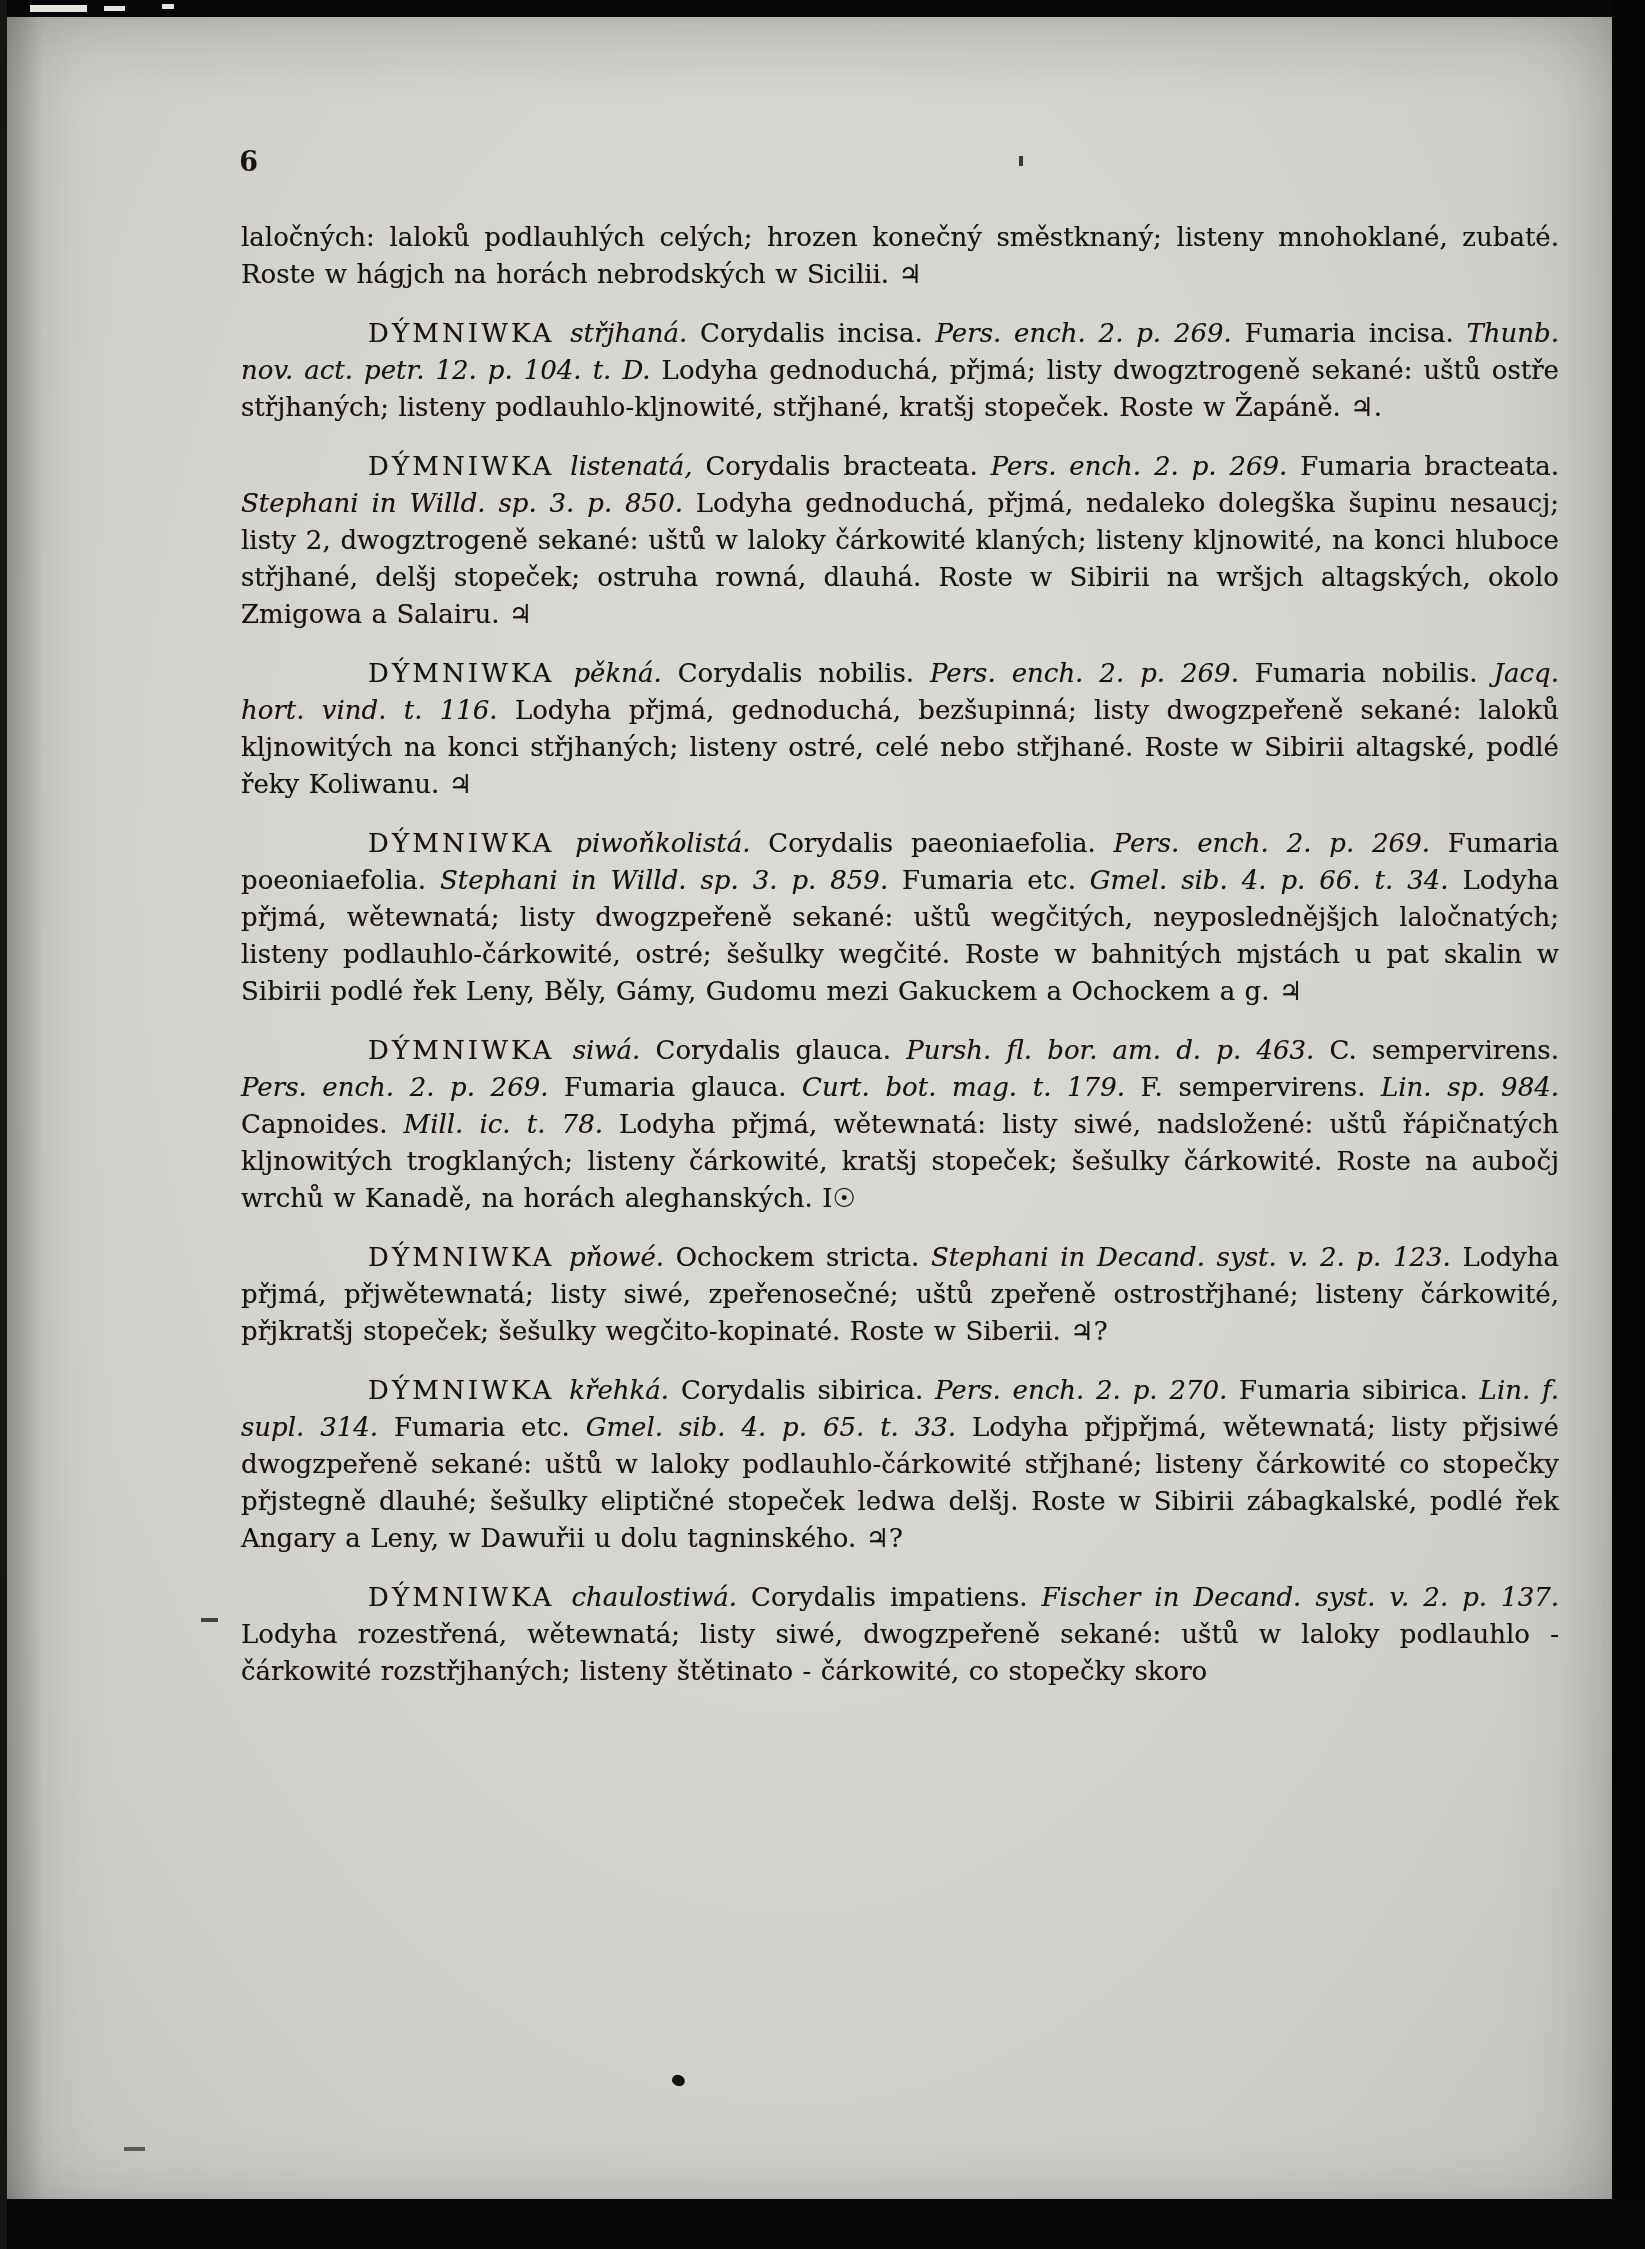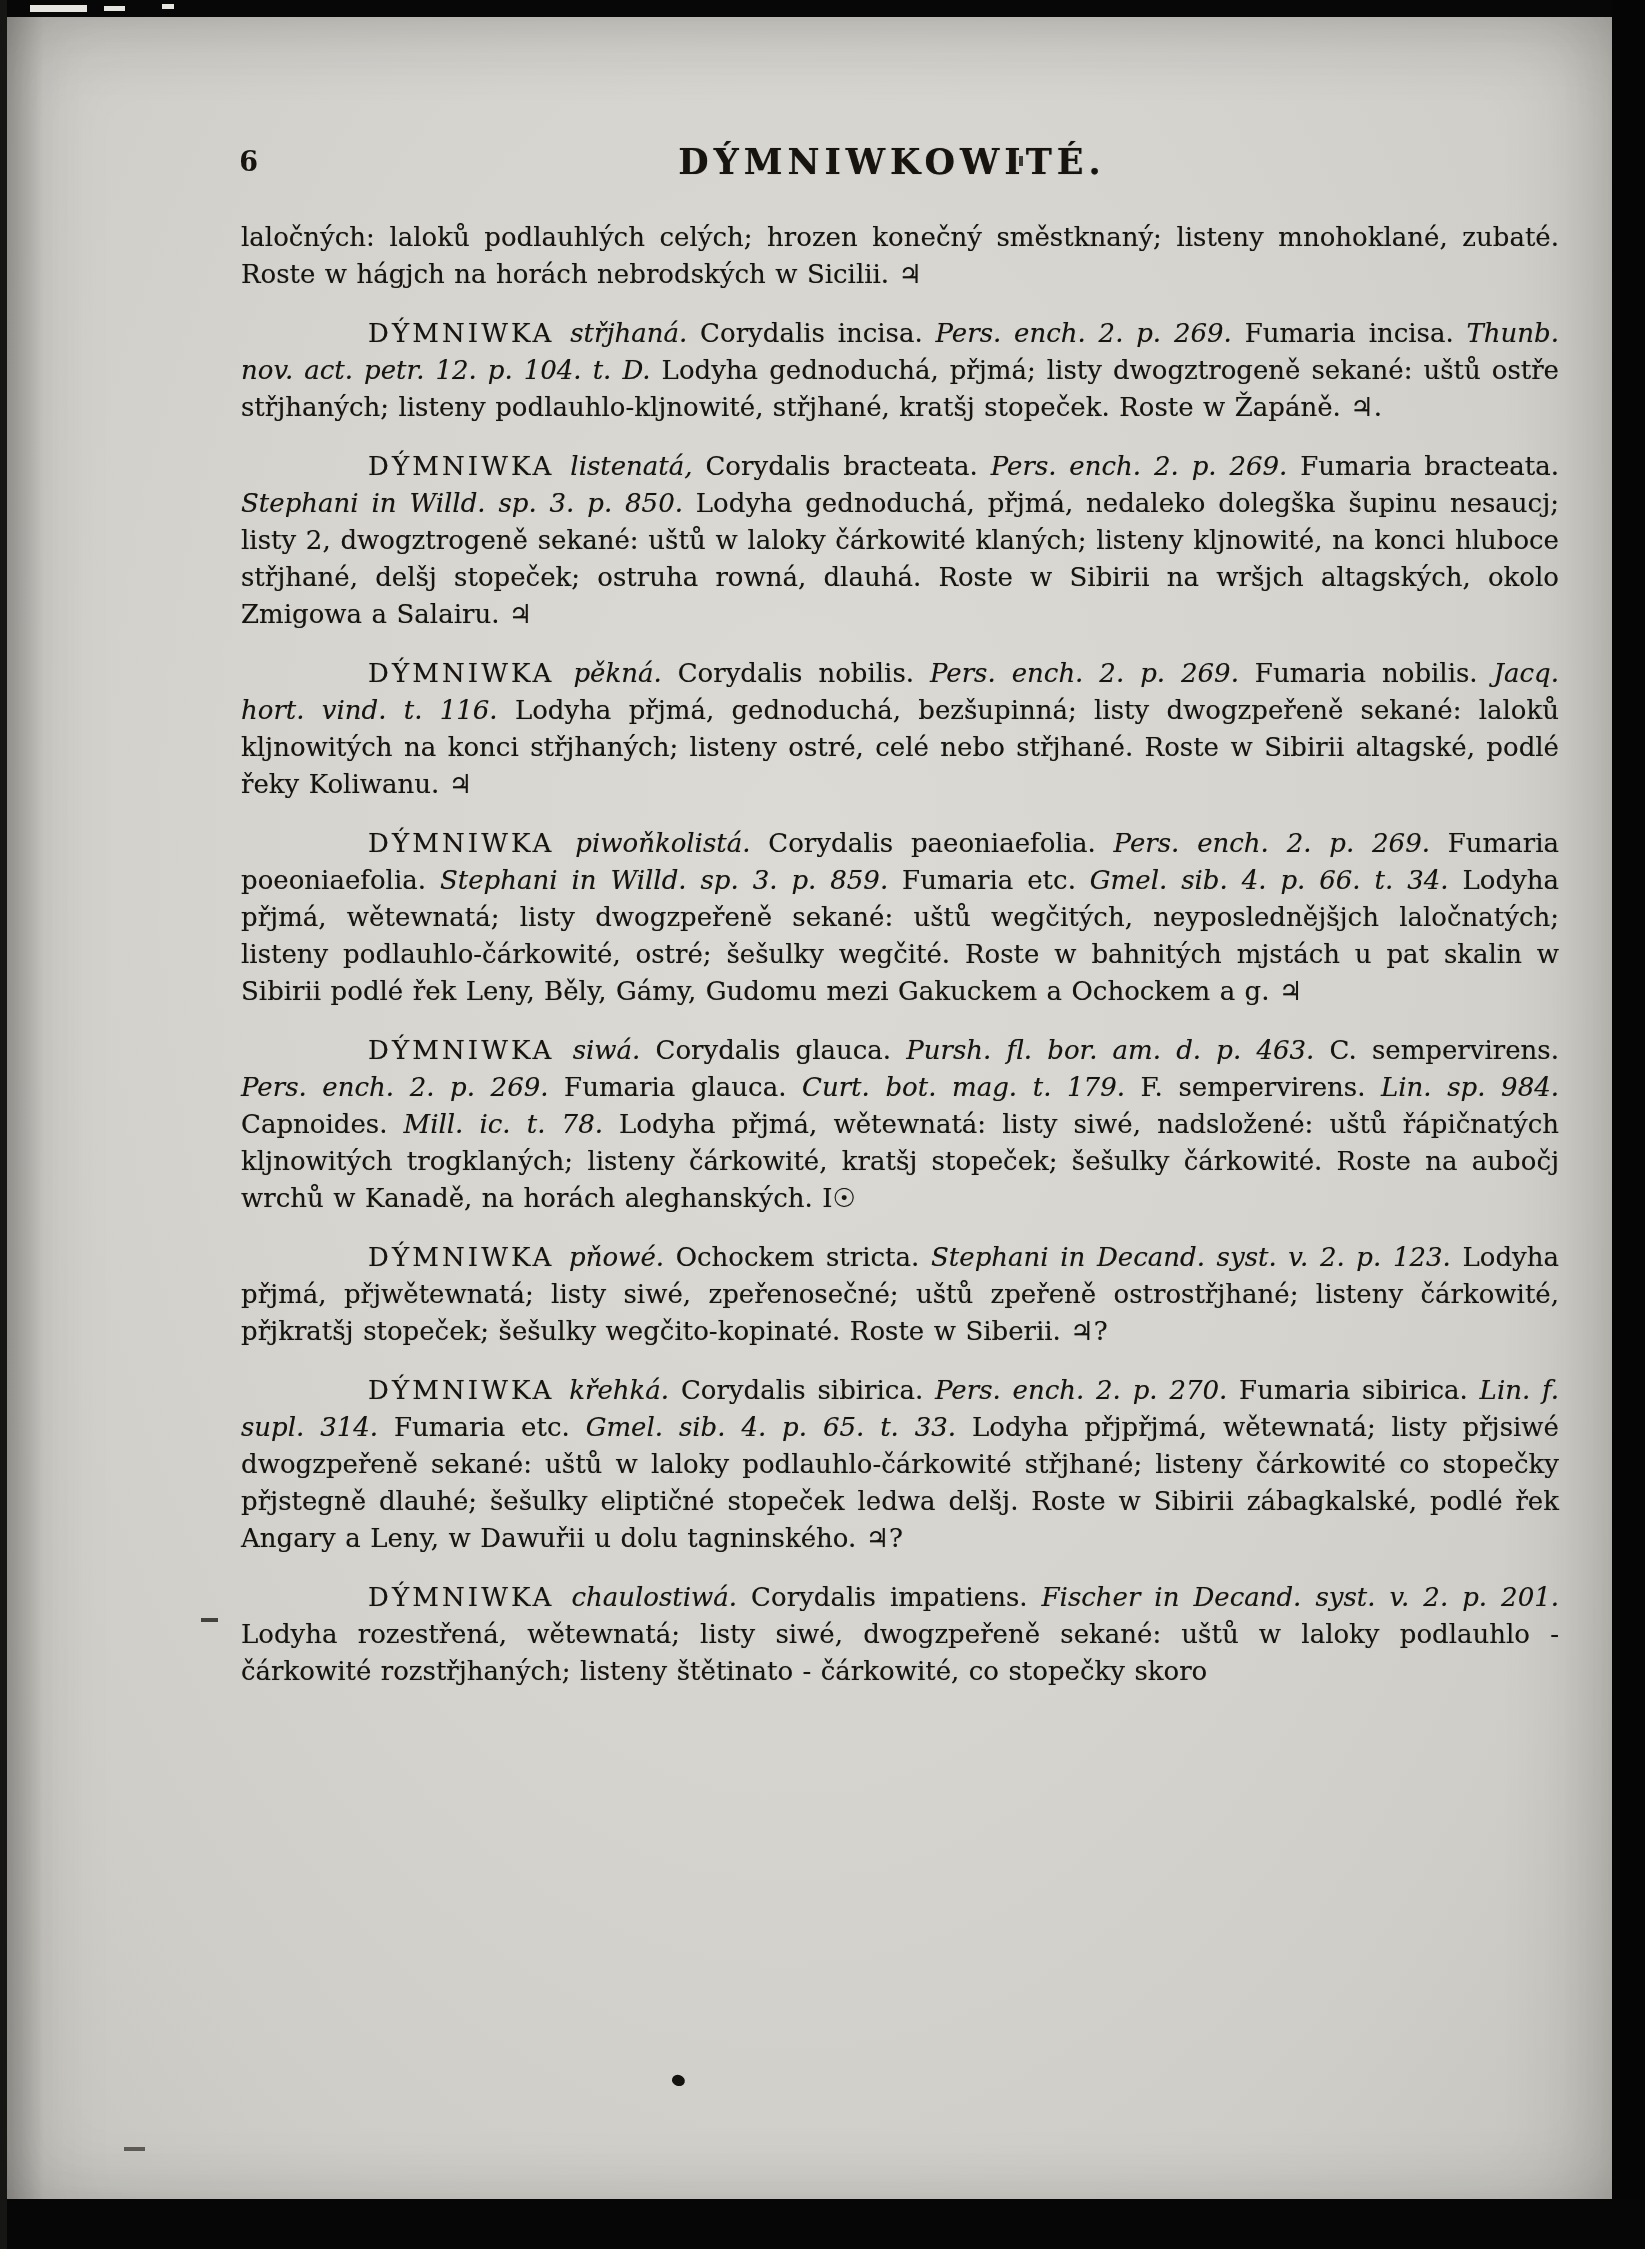--- a/index.html
+++ b/index.html
@@ -110,32 +110,31 @@
 </head>
 <body>
 
 <div class="scan">
 
   <div class="left-shade"></div>
 
   <div class="sheet">
     <div class="header-row">
       <span class="page-number">6</span>
-      <div class="page-title">DÝMNIWKOWITÉ.</div>
     </div>
     <div class="text-block">
         <p class="para"><span>laločných: laloků podlauhlých celých; hrozen konečný směstknaný; listeny mnohoklané, zubaté. Roste w hágjch na horách nebrodských w Sicilii. ♃</span></p>
         <p class="para indent"><span class="sc">DÝMNIWKA </span><span class="it">střjhaná.</span><span> Corydalis incisa. </span><span class="it">Pers. ench. 2. p. 269.</span><span> Fumaria incisa. </span><span class="it">Thunb. nov. act. petr. 12. p. 104. t. D.</span><span> Lodyha gednoduchá, přjmá; listy dwogztrogeně sekané: uštů ostře střjhaných; listeny podlauhlo-kljnowité, střjhané, kratšj stopeček. Roste w Žapáně. ♃.</span></p>
         <p class="para indent"><span class="sc">DÝMNIWKA </span><span class="it">listenatá,</span><span> Corydalis bracteata. </span><span class="it">Pers. ench. 2. p. 269.</span><span> Fumaria bracteata. </span><span class="it">Stephani in Willd. sp. 3. p. 850.</span><span> Lodyha gednoduchá, přjmá, nedaleko dolegška šupinu nesaucj; listy 2, dwogztrogeně sekané: uštů w laloky čárkowité klaných; listeny kljnowité, na konci hluboce střjhané, delšj stopeček; ostruha rowná, dlauhá. Roste w Sibirii na wršjch altagských, okolo Zmigowa a Salairu. ♃</span></p>
         <p class="para indent"><span class="sc">DÝMNIWKA </span><span class="it">pěkná.</span><span> Corydalis nobilis. </span><span class="it">Pers. ench. 2. p. 269.</span><span> Fumaria nobilis. </span><span class="it">Jacq. hort. vind. t. 116.</span><span> Lodyha přjmá, gednoduchá, bezšupinná; listy dwogzpeřeně sekané: laloků kljnowitých na konci střjhaných; listeny ostré, celé nebo střjhané. Roste w Sibirii altagské, podlé řeky Koliwanu. ♃</span></p>
         <p class="para indent"><span class="sc">DÝMNIWKA </span><span class="it">piwoňkolistá.</span><span> Corydalis paeoniaefolia. </span><span class="it">Pers. ench. 2. p. 269.</span><span> Fumaria poeoniaefolia. </span><span class="it">Stephani in Willd. sp. 3. p. 859.</span><span> Fumaria etc. </span><span class="it">Gmel. sib. 4. p. 66. t. 34.</span><span> Lodyha přjmá, wětewnatá; listy dwogzpeřeně sekané: uštů wegčitých, neyposlednějšjch laločnatých; listeny podlauhlo-čárkowité, ostré; šešulky wegčité. Roste w bahnitých mjstách u pat skalin w Sibirii podlé řek Leny, Běly, Gámy, Gudomu mezi Gakuckem a Ochockem a g. ♃</span></p>
         <p class="para indent"><span class="sc">DÝMNIWKA </span><span class="it">siwá.</span><span> Corydalis glauca. </span><span class="it">Pursh. fl. bor. am. d. p. 463.</span><span> C. sempervirens. </span><span class="it">Pers. ench. 2. p. 269.</span><span> Fumaria glauca. </span><span class="it">Curt. bot. mag. t. 179.</span><span> F. sempervirens. </span><span class="it">Lin. sp. 984.</span><span> Capnoides. </span><span class="it">Mill. ic. t. 78.</span><span> Lodyha přjmá, wětewnatá: listy siwé, nadsložené: uštů řápičnatých kljnowitých trogklaných; listeny čárkowité, kratšj stopeček; šešulky čárkowité. Roste na aubočj wrchů w Kanadě, na horách aleghanských. I☉</span></p>
         <p class="para indent"><span class="sc">DÝMNIWKA </span><span class="it">pňowé.</span><span> Ochockem stricta. </span><span class="it">Stephani in Decand. syst. v. 2. p. 123.</span><span> Lodyha přjmá, přjwětewnatá; listy siwé, zpeřenosečné; uštů zpeřeně ostrostřjhané; listeny čárkowité, přjkratšj stopeček; šešulky wegčito-kopinaté. Roste w Siberii. ♃?</span></p>
         <p class="para indent"><span class="sc">DÝMNIWKA </span><span class="it">křehká.</span><span> Corydalis sibirica. </span><span class="it">Pers. ench. 2. p. 270.</span><span> Fumaria sibirica. </span><span class="it">Lin. f. supl. 314.</span><span> Fumaria etc. </span><span class="it">Gmel. sib. 4. p. 65. t. 33.</span><span> Lodyha přjpřjmá, wětewnatá; listy přjsiwé dwogzpeřeně sekané: uštů w laloky podlauhlo-čárkowité střjhané; listeny čárkowité co stopečky přjstegně dlauhé; šešulky eliptičné stopeček ledwa delšj. Roste w Sibirii zábagkalské, podlé řek Angary a Leny, w Dawuřii u dolu tagninského. ♃?</span></p>
-        <p class="para indent"><span class="sc">DÝMNIWKA </span><span class="it">chaulostiwá.</span><span> Corydalis impatiens. </span><span class="it">Fischer in Decand. syst. v. 2. p. 201.</span><span> Lodyha rozestřená, wětewnatá; listy siwé, dwogzpeřeně sekané: uštů w laloky podlauhlo - čárkowité rozstřjhaných; listeny štětinato - čárkowité, co stopečky skoro</span></p>
+        <p class="para indent"><span class="sc">DÝMNIWKA </span><span class="it">chaulostiwá.</span><span> Corydalis impatiens. </span><span class="it">Fischer in Decand. syst. v. 2. p. 137.</span><span> Lodyha rozestřená, wětewnatá; listy siwé, dwogzpeřeně sekané: uštů w laloky podlauhlo - čárkowité rozstřjhaných; listeny štětinato - čárkowité, co stopečky skoro</span></p>
       </div>
   </div>
 
   <div class="artifact ink-dot"></div>
   <div class="artifact margin-dash-1"></div>
   <div class="artifact margin-dash-2"></div>
   <div class="artifact top-fleck"></div>
 
   <div class="vignette"></div>
   <div class="edge-top">

